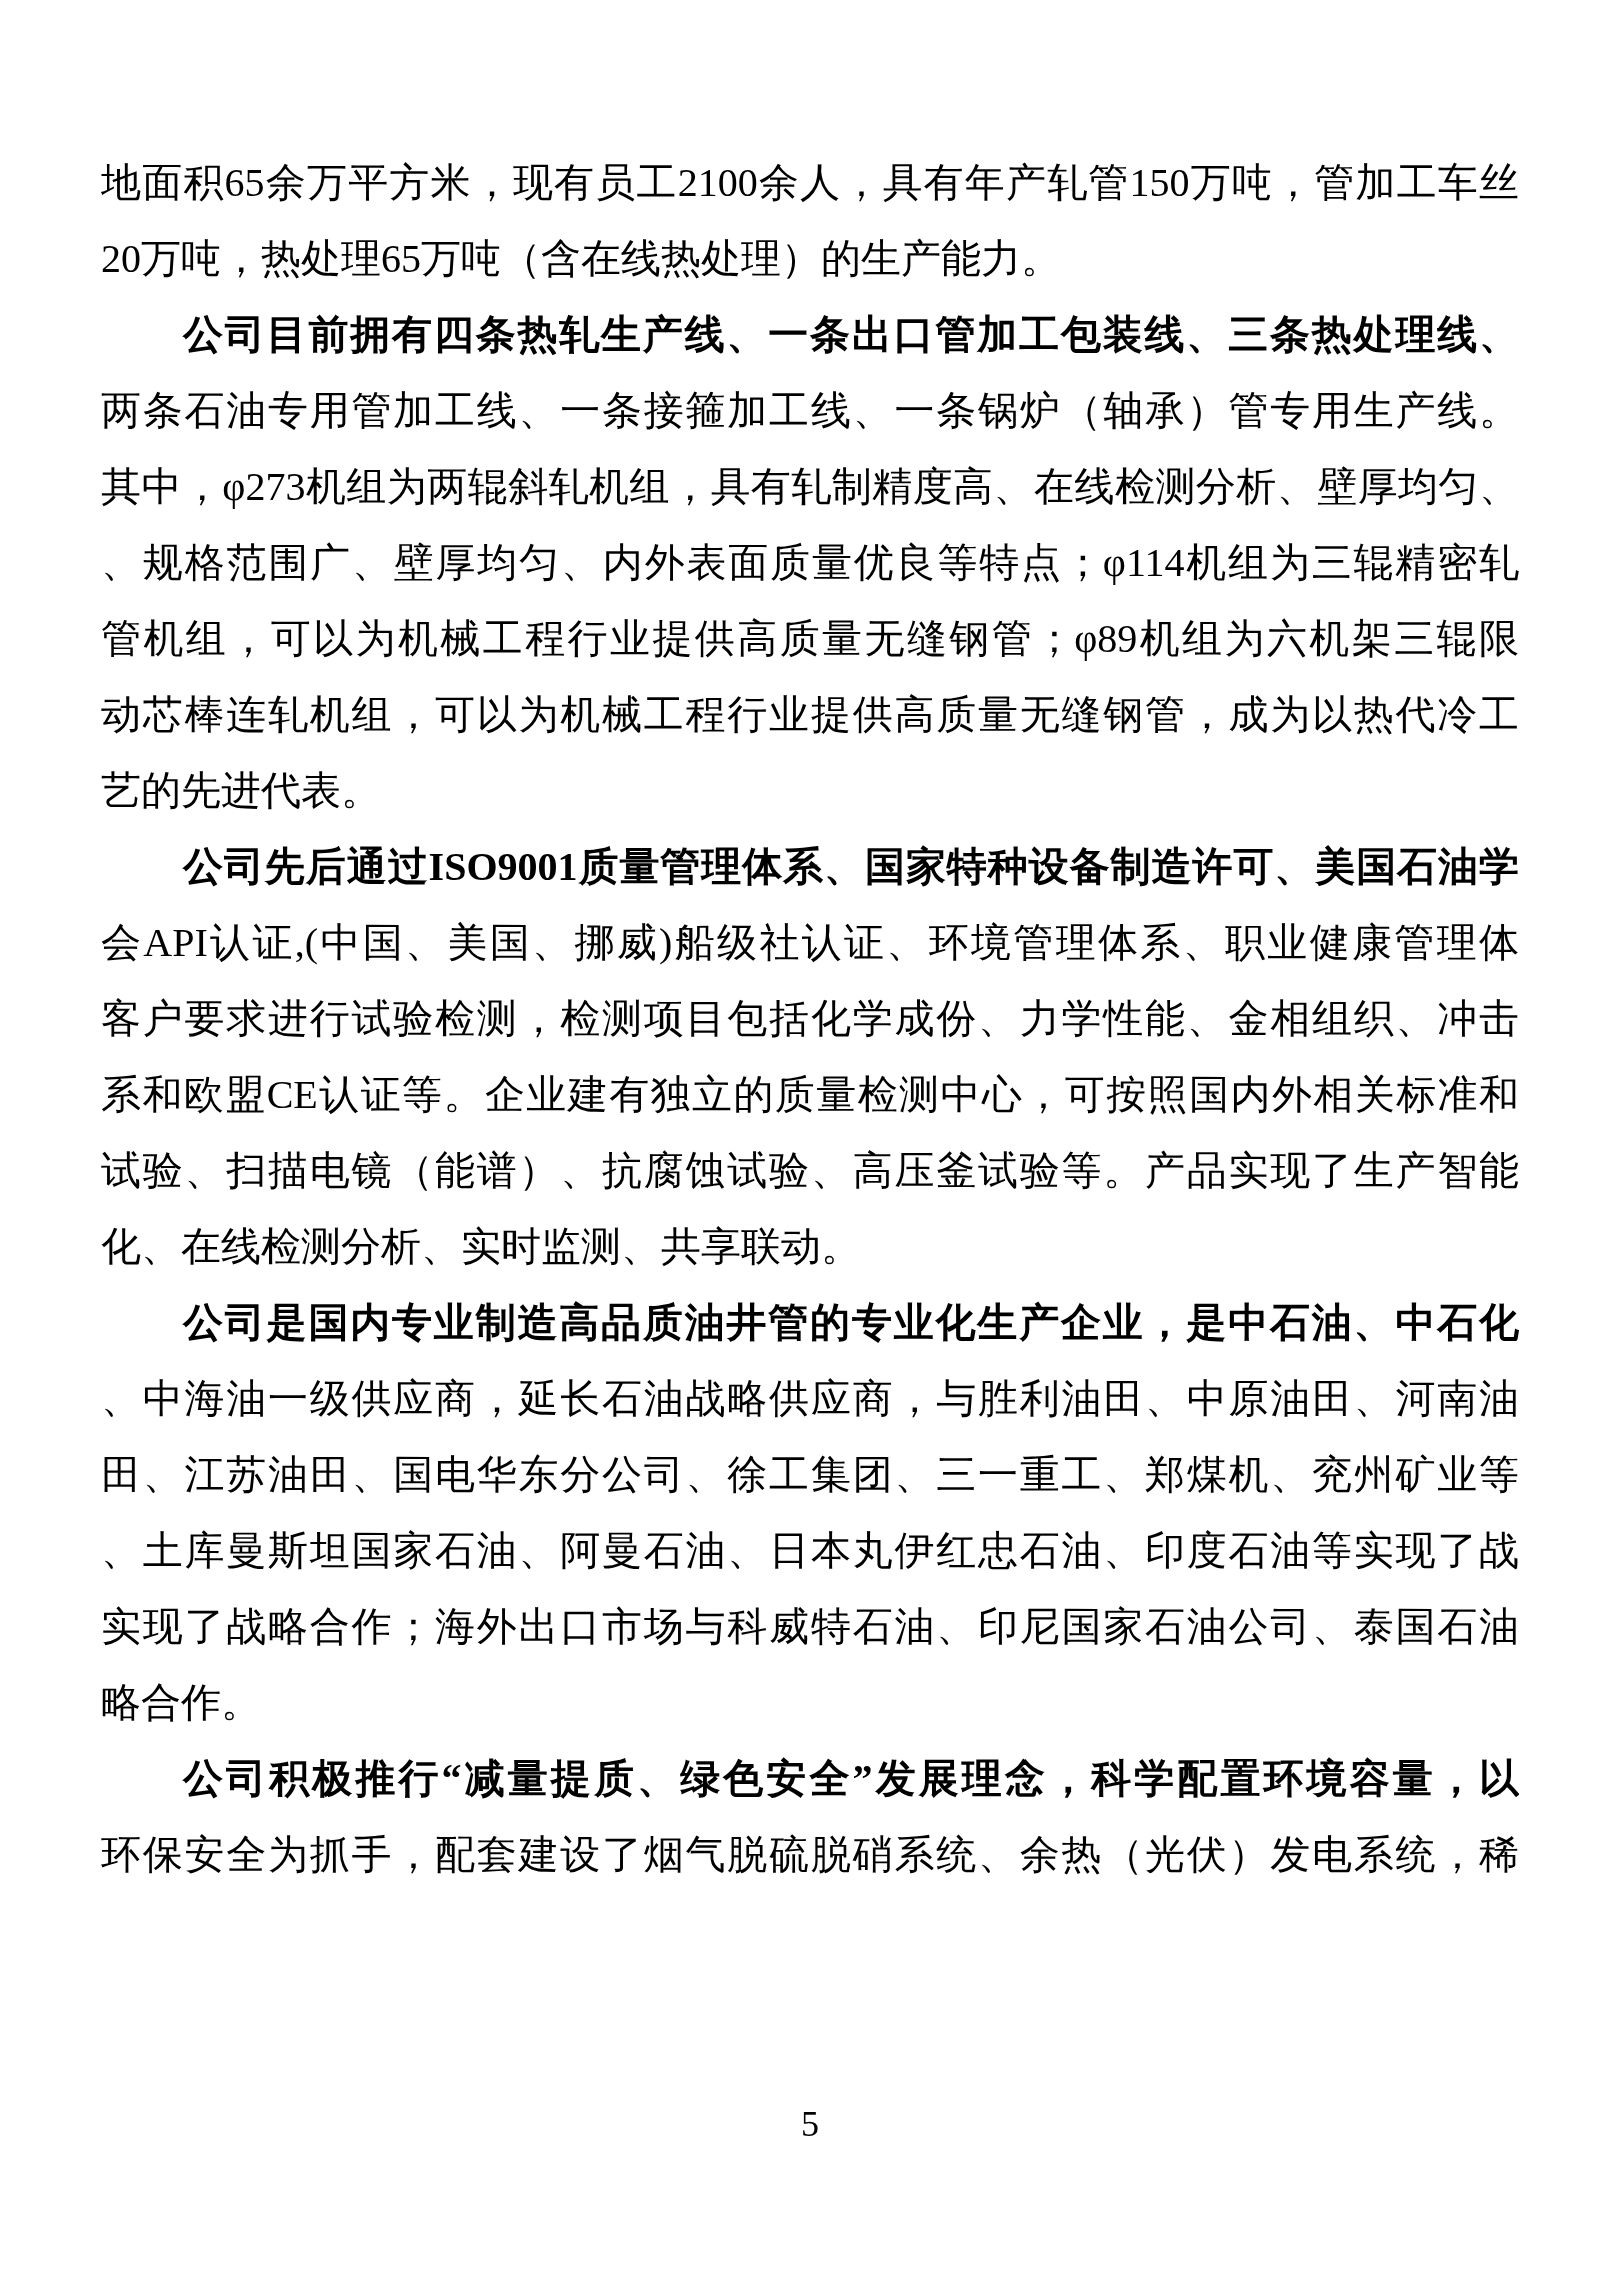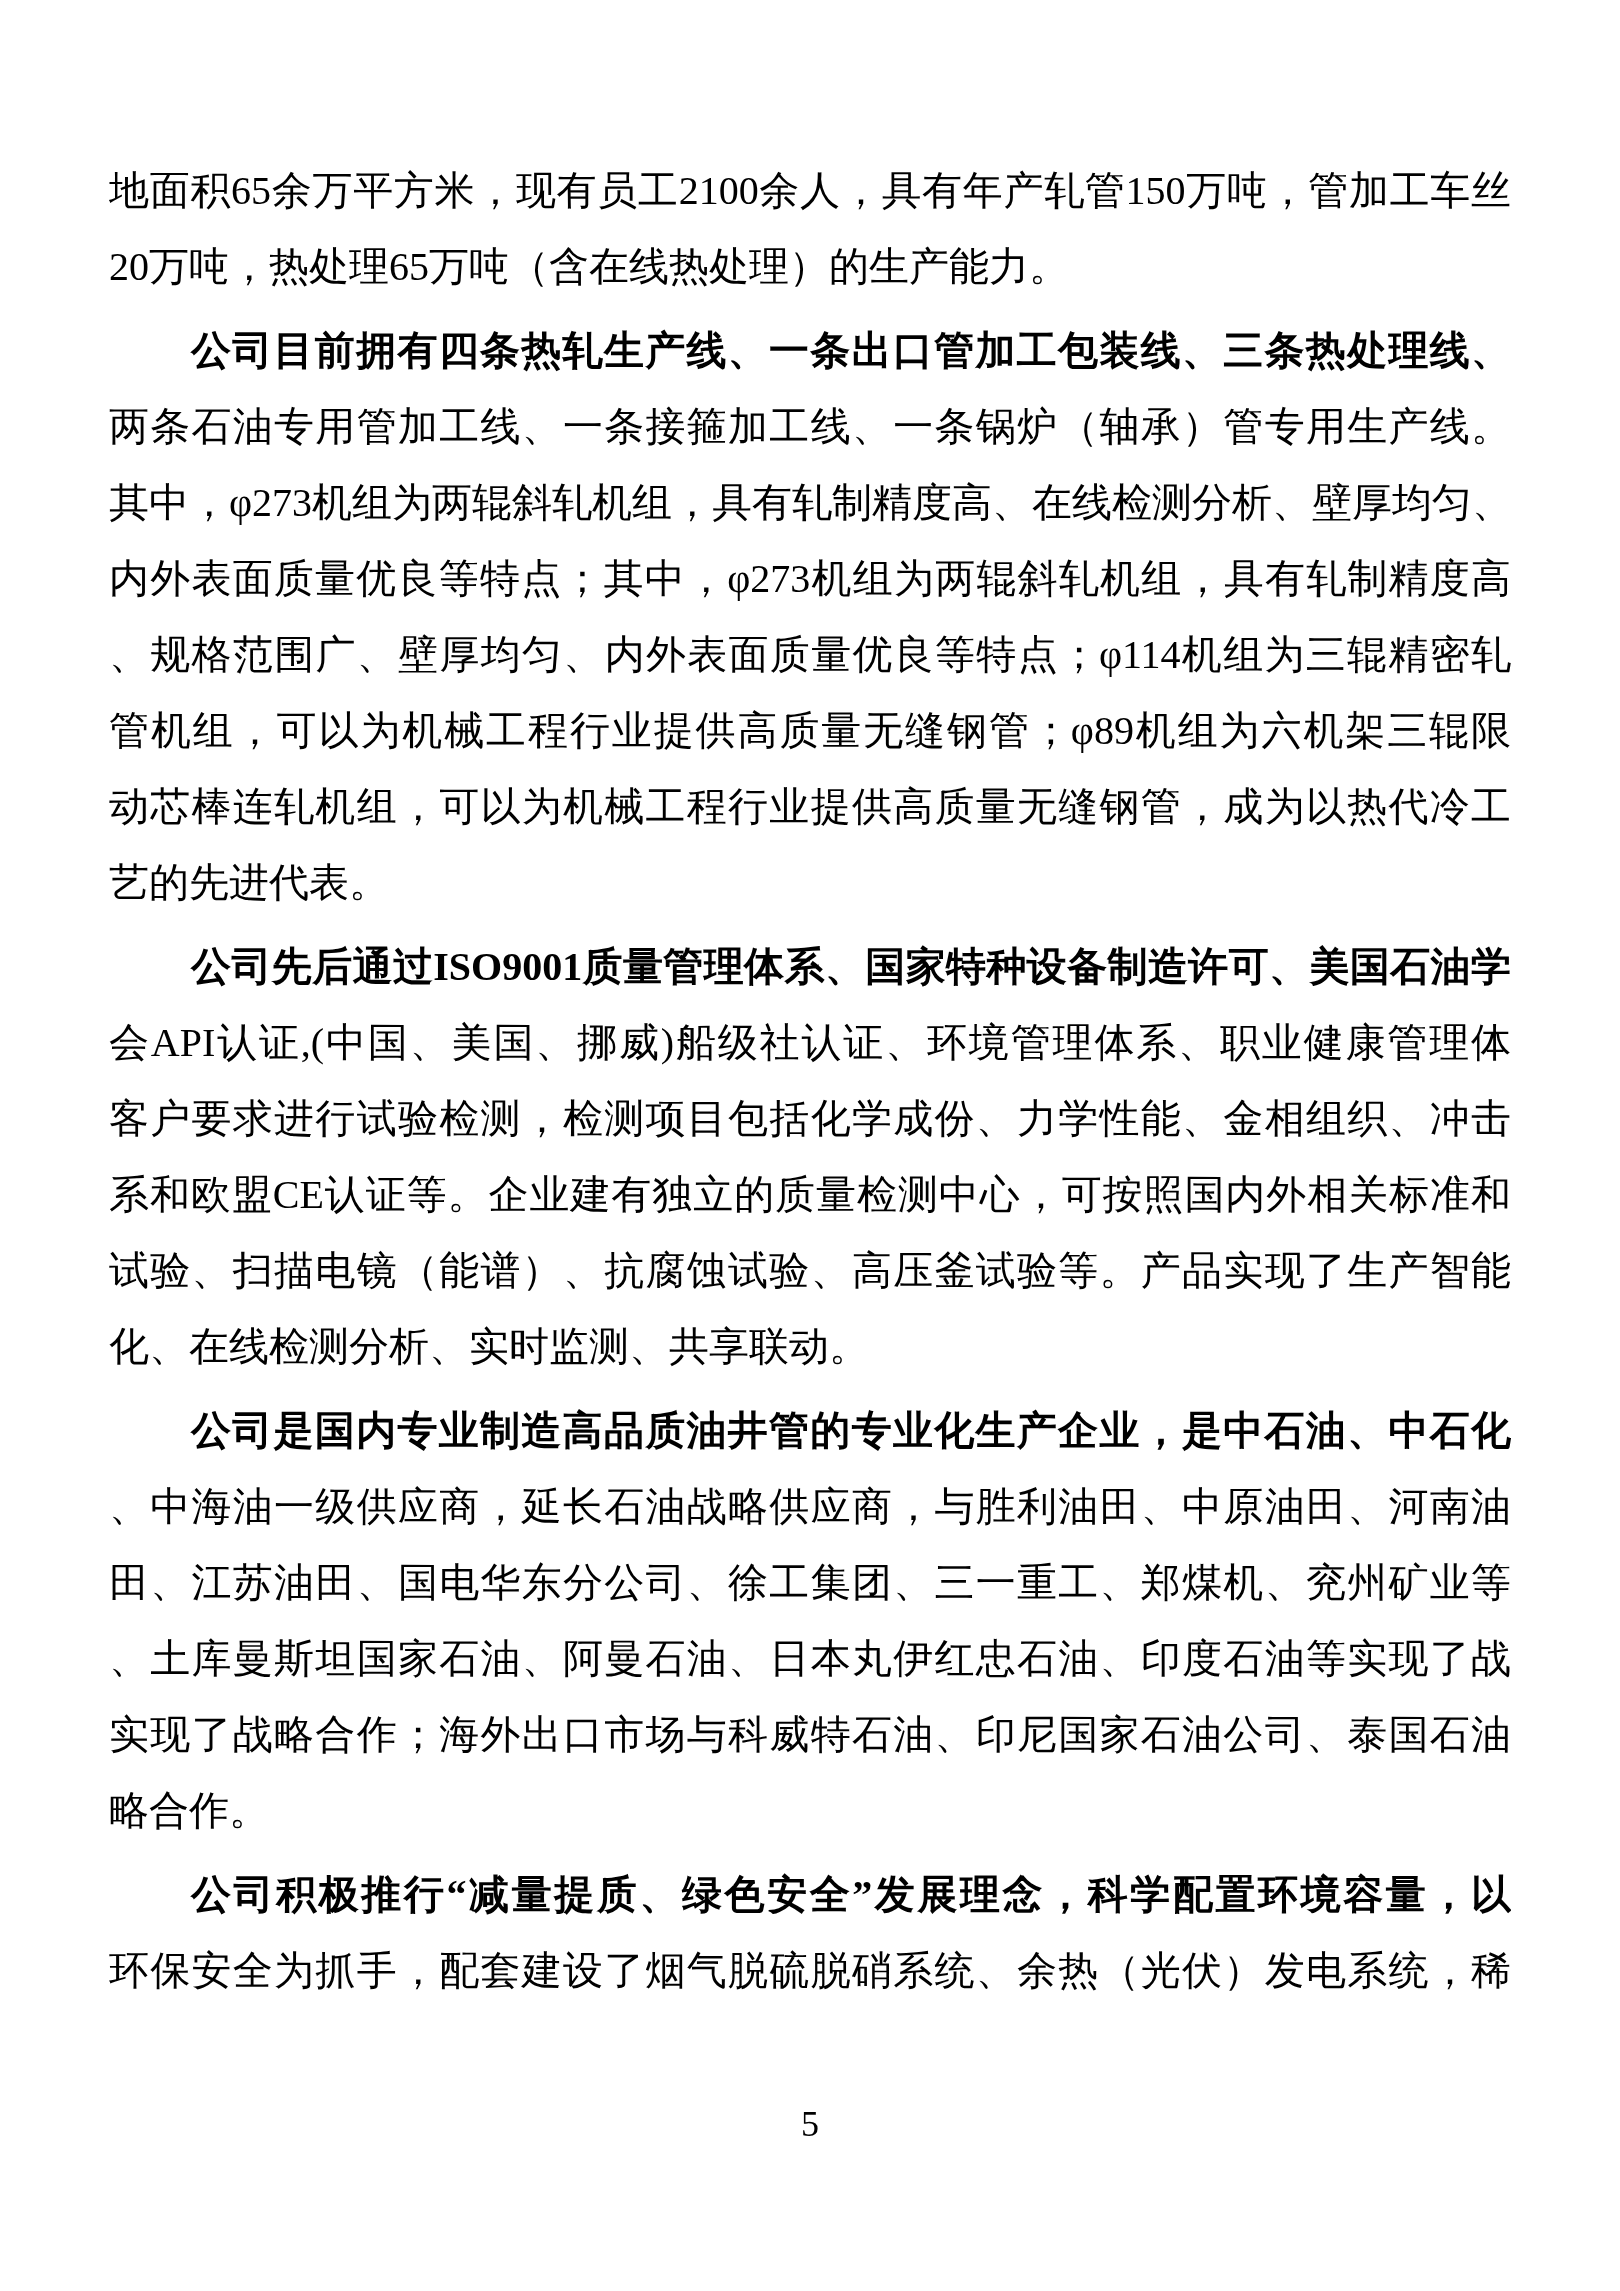--- a/index.html
+++ b/index.html
@@ -10,21 +10,21 @@
     position: relative;
     font-family: "Liberation Serif", "DejaVu Serif", serif;
     color: #000000;
   }
   .page-content {
     position: absolute;
     left: 101px;
     top: 145px;
     width: 1418px;
   }
-  .para { margin: 8px; padding: 0; }
+  .para { margin: 0; padding: 0; }
   .line {
     font-size: 40px;
     line-height: 76px;
     color: #000000;
     text-align: justify;
     text-align-last: justify;
     text-justify: inter-character;
     overflow: hidden;
     white-space: nowrap;
   }
@@ -51,21 +51,20 @@
 
   <div class="para">
     <div class="line">地面积65余万平方米，现有员工2100余人，具有年产轧管150万吨，管加工车丝</div>
     <div class="line last">20万吨，热处理65万吨（含在线热处理）的生产能力。</div>
   </div>
 
   <div class="para">
     <div class="line indent">公司目前拥有四条热轧生产线、一条出口管加工包装线、三条热处理线、</div>
     <div class="line">两条石油专用管加工线、一条接箍加工线、一条锅炉（轴承）管专用生产线。</div>
     <div class="line">其中，φ273机组为两辊斜轧机组，具有轧制精度高、在线检测分析、壁厚均匀、</div>
-    <div class="line">内外表面质量优良等特点；其中，φ273机组为两辊斜轧机组，具有轧制精度高</div>
     <div class="line">、规格范围广、壁厚均匀、内外表面质量优良等特点；φ114机组为三辊精密轧</div>
     <div class="line">管机组，可以为机械工程行业提供高质量无缝钢管；φ89机组为六机架三辊限</div>
     <div class="line">动芯棒连轧机组，可以为机械工程行业提供高质量无缝钢管，成为以热代冷工</div>
     <div class="line last">艺的先进代表。</div>
   </div>
 
   <div class="para">
     <div class="line indent">公司先后通过ISO9001质量管理体系、国家特种设备制造许可、美国石油学</div>
     <div class="line">会API认证,(中国、美国、挪威)船级社认证、环境管理体系、职业健康管理体</div>
     <div class="line">客户要求进行试验检测，检测项目包括化学成份、力学性能、金相组织、冲击</div>

